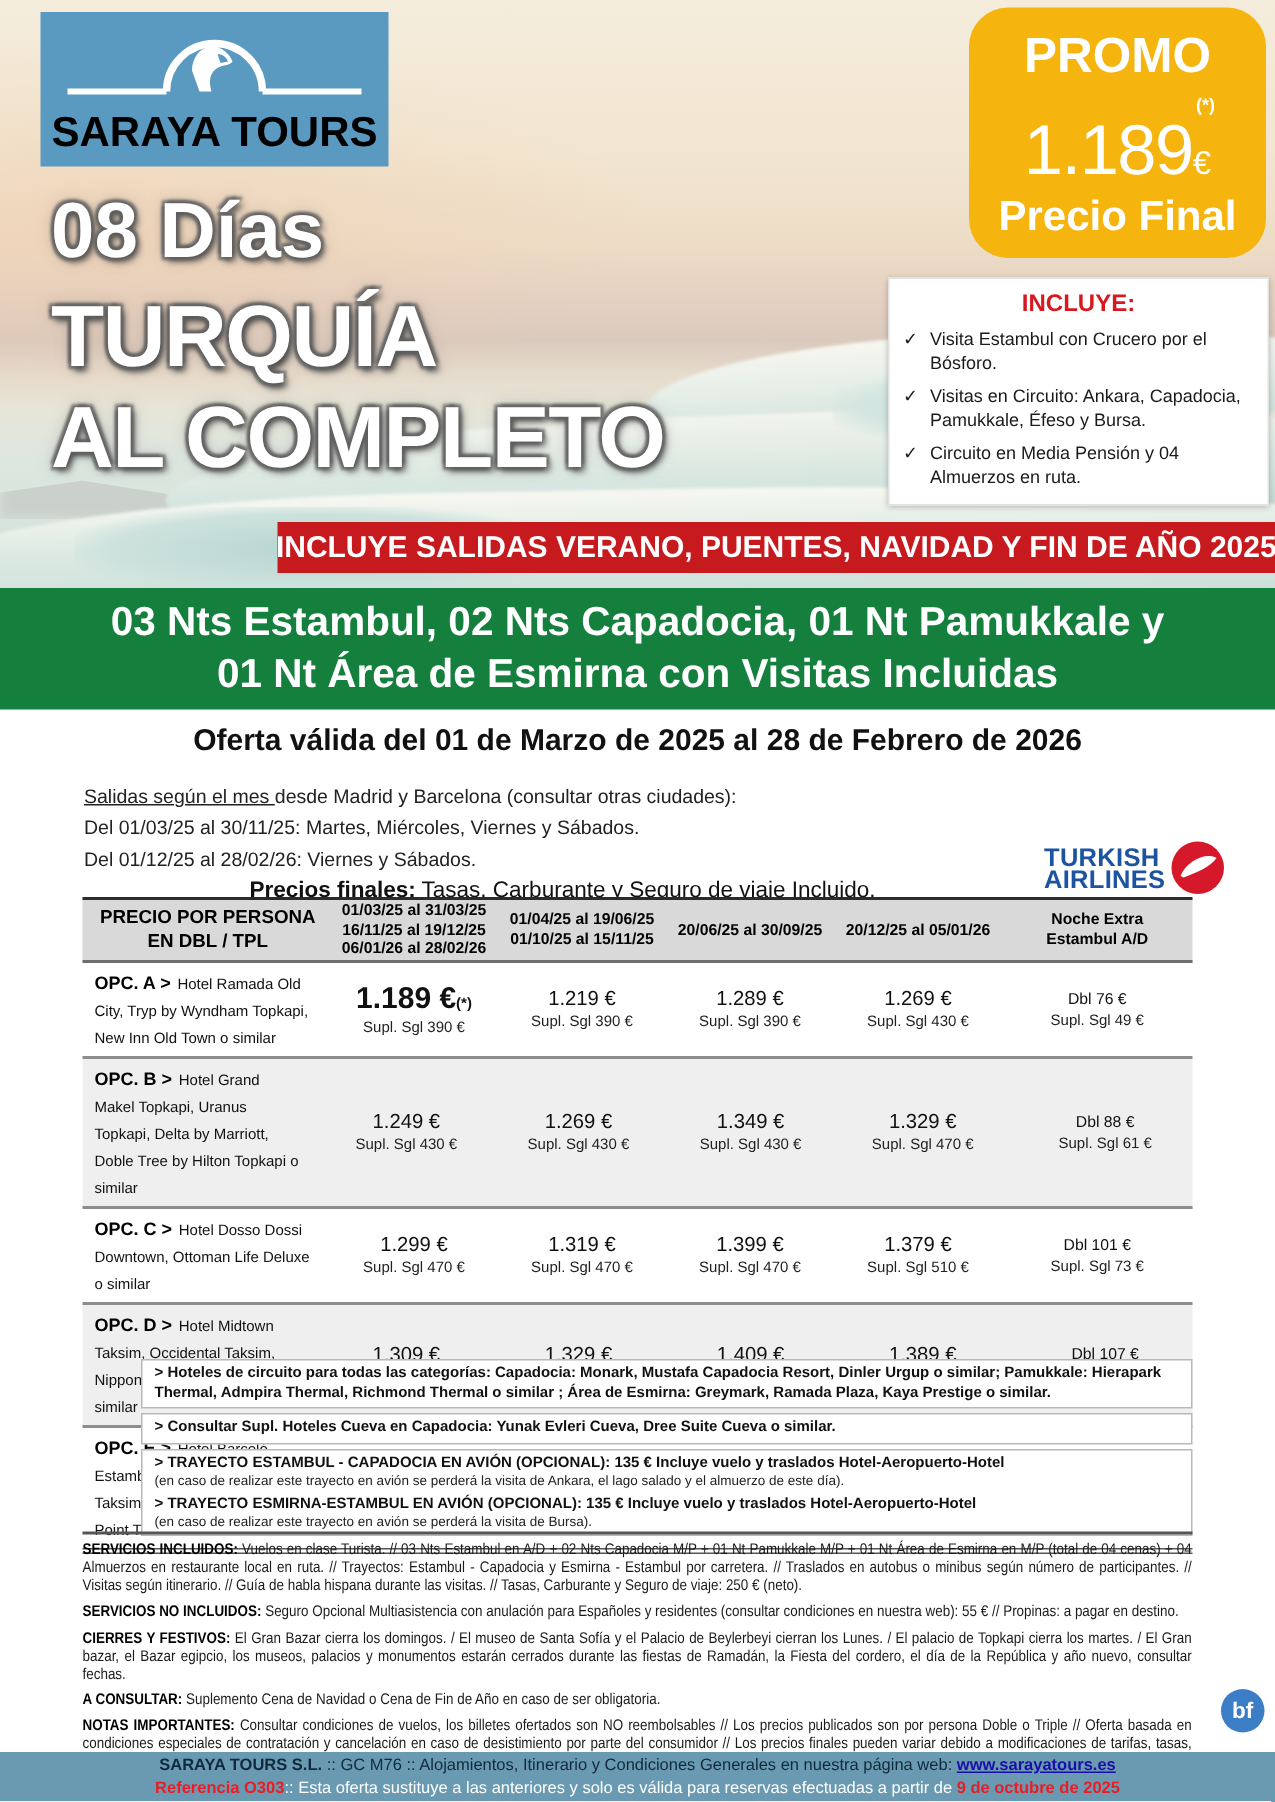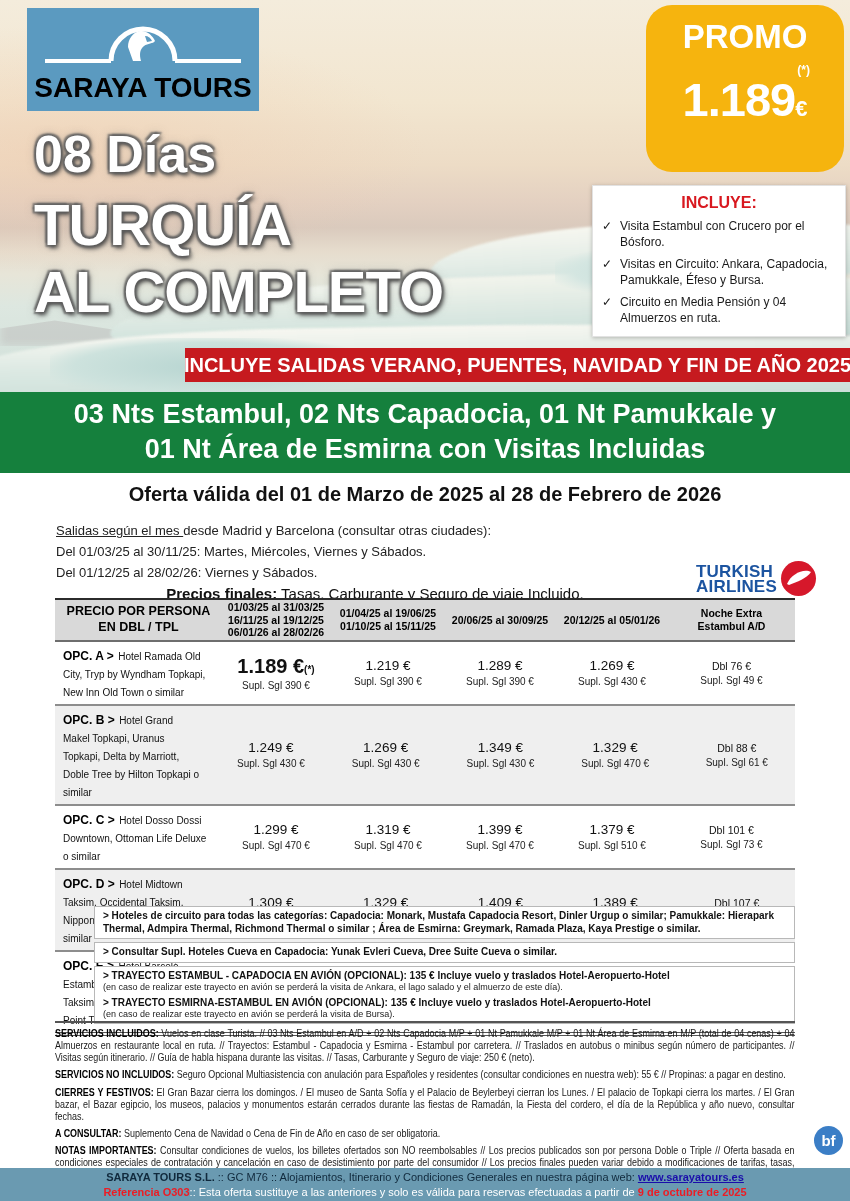--- a/index.html
+++ b/index.html
@@ -39,21 +39,21 @@
                 -2px 2px 2px rgba(95,95,95,.8), 2px 3px 4px rgba(60,60,60,.9), 0 0 10px rgba(120,120,120,.5); }
   .hero-days  { position:absolute; top:128px; left:34px; font-size:52px; line-height:1; }
   .hero-t1 { position:absolute; top:196px; left:34px; font-size:58px; line-height:1; letter-spacing:-1px; }
   .hero-t2 { position:absolute; top:263px; left:34px; font-size:58px; line-height:1; letter-spacing:-1px; }
 
   
   .promo { position:absolute; top:5px; right:6px; width:198px; height:167px; background:#f6b40e; border-radius:26px;
     color:#fff; text-align:center; padding-top:15px; }
   .promo-label { font-size:33px; font-weight:bold; line-height:1; }
   .promo-note { font-size:12px; font-weight:bold; text-align:right; padding-right:34px; margin-top:11px; line-height:1; }
-  .promo-price { font-size:47px; font-weight:bold; line-height:1; letter-spacing:-1px;text-align:center; }
+  .promo-price { font-size:47px; font-weight:normal; line-height:1; letter-spacing:-1px;text-align:center; }
   .promo-price .eur { font-size:22px; letter-spacing:0; }
   .promo-final { font-size:28px; font-weight:bold; line-height:1; margin-top:7px; }
 
   
   .includes { position:absolute; top:185px; left:592px; width:254px; background:#fff; border:1px solid #e2e2e2;
     box-shadow:0 1px 4px rgba(0,0,0,.25); padding:8px 9px 9px; }
   .includes-title { color:#d8181f; font-weight:bold; font-size:16px; text-align:center; margin-bottom:7px; }
   .inc-item { display:flex; gap:5px; font-size:12px; color:#1a1a1a; line-height:1.3; margin-bottom:7px; }
   .inc-item:last-child { margin-bottom:0; }
   .check { flex:0 0 13px; font-size:12px; }
@@ -146,20 +146,21 @@
   </div>
 
   <div class="hero-days outline">08 Días</div>
   <div class="hero-t1 outline">TURQUÍA</div>
   <div class="hero-t2 outline">AL COMPLETO</div>
 
   <div class="promo">
     <div class="promo-label">PROMO</div>
     <div class="promo-note">(*)</div>
     <div class="promo-price"><span>1.189</span><span class="eur">€</span></div>
+    <div class="promo-final">Precio Final</div>
   </div>
 
   <div class="includes">
     <div class="includes-title">INCLUYE:</div>
     <div class="inc-item">
       <span class="check">✓</span>
       <span>Visita Estambul con Crucero por el Bósforo.</span>
     </div>
     <div class="inc-item">
       <span class="check">✓</span>

